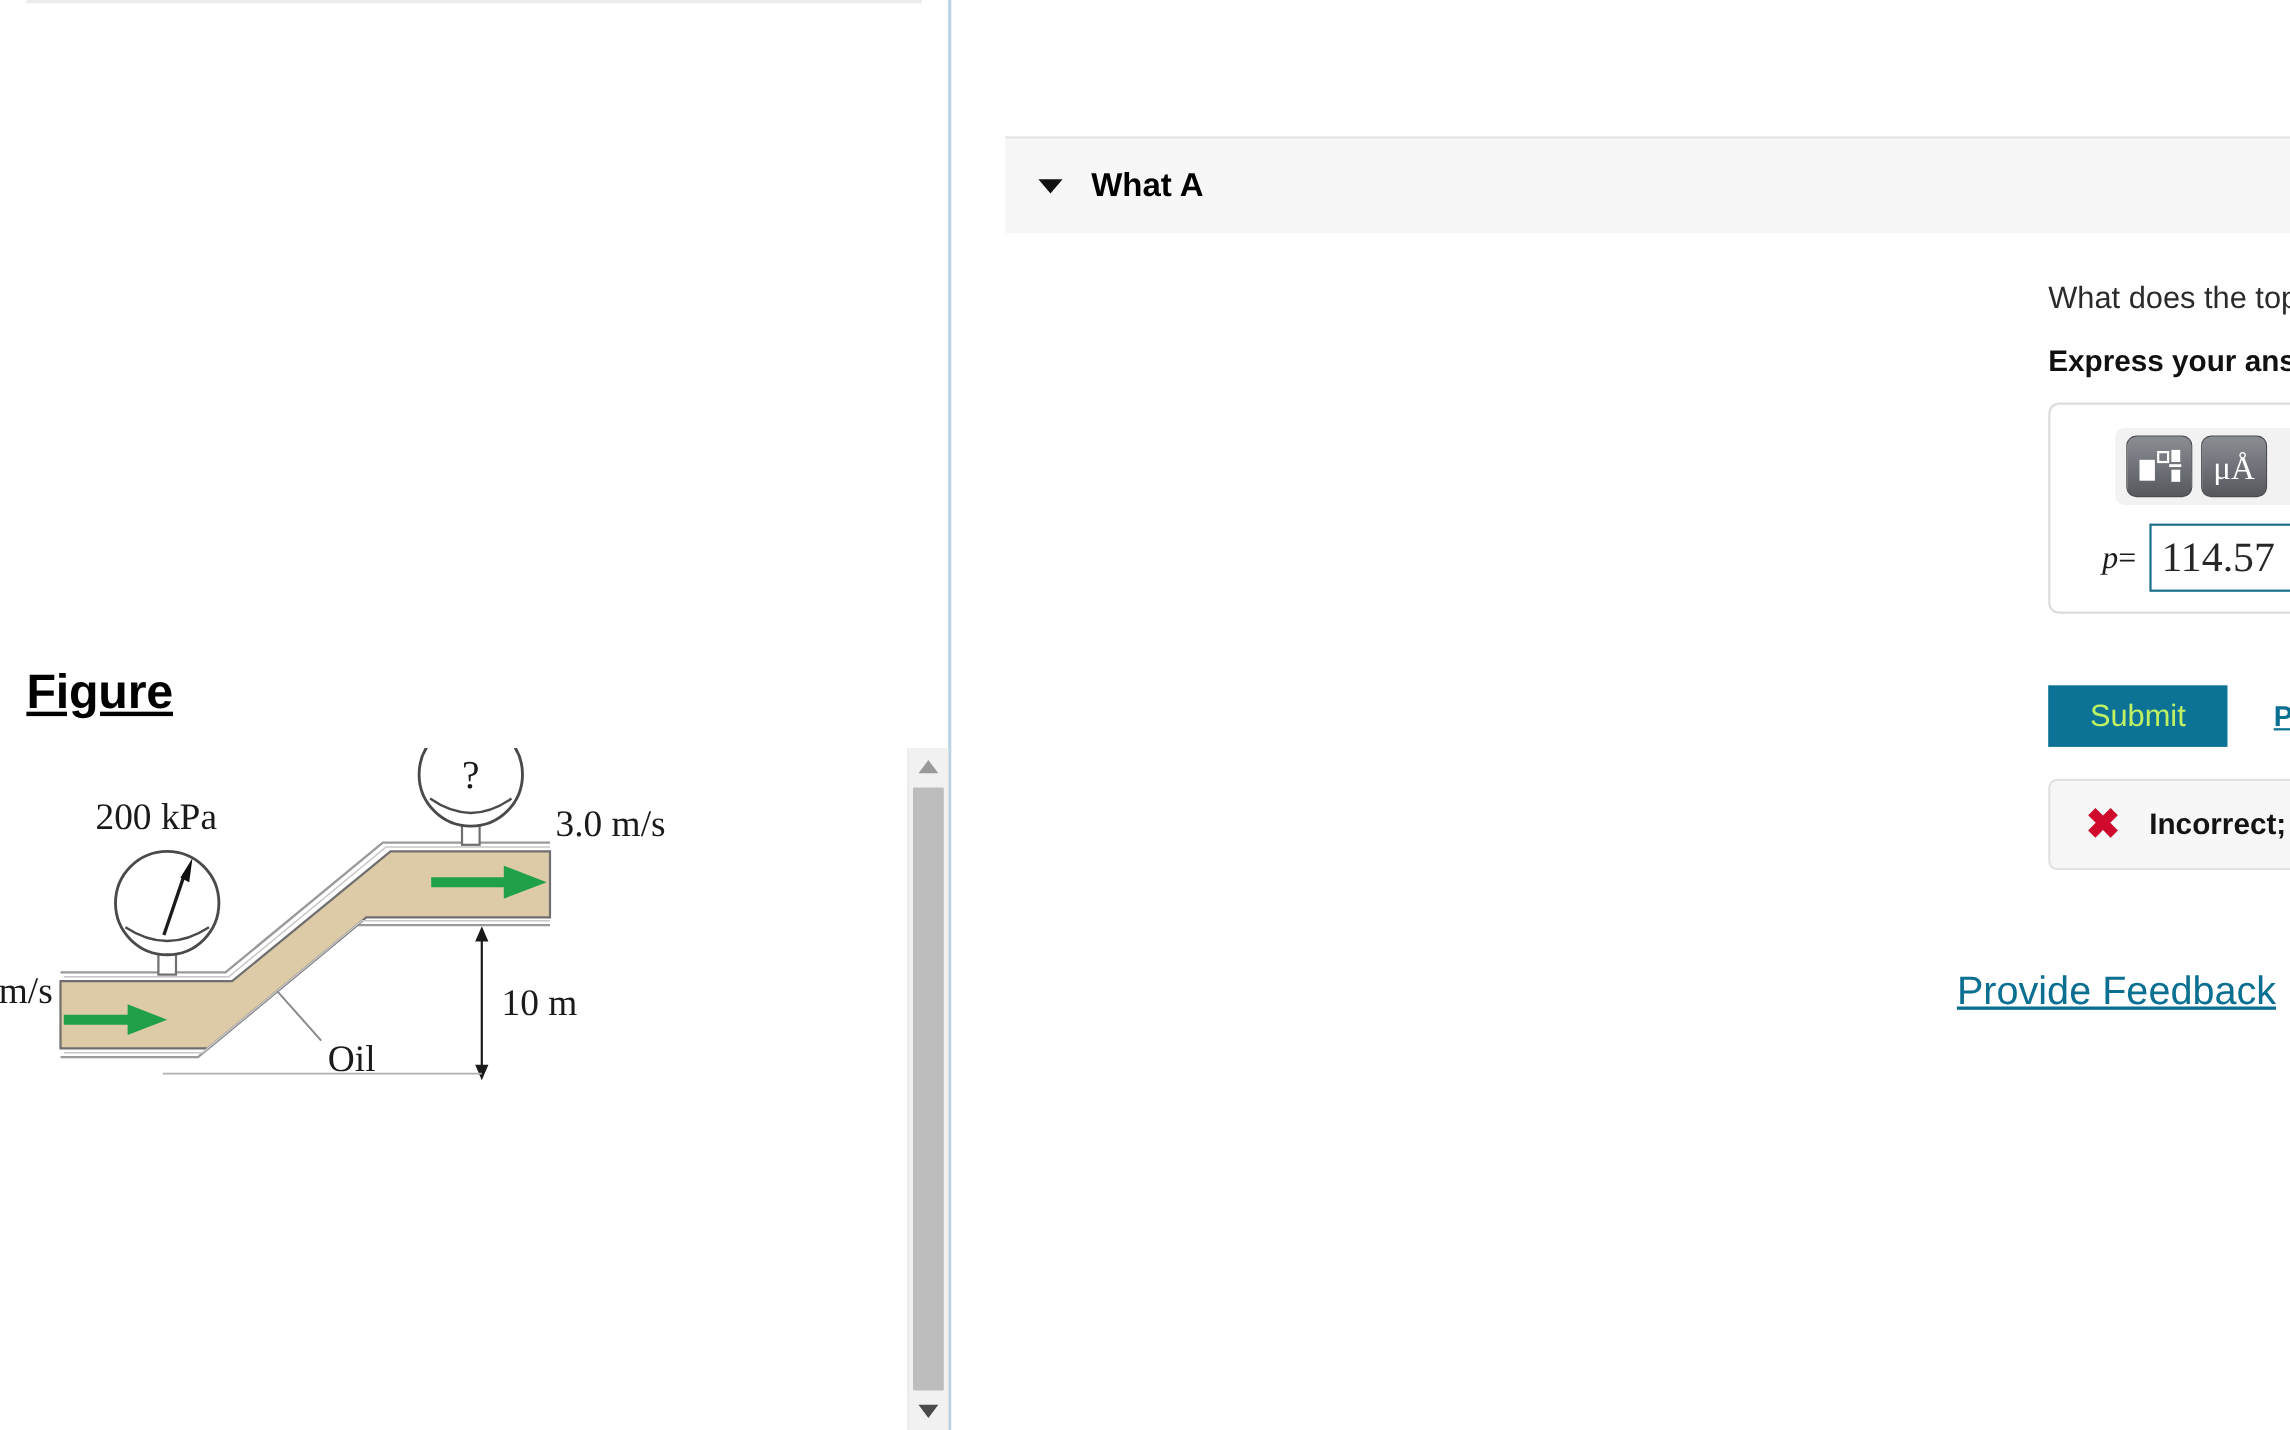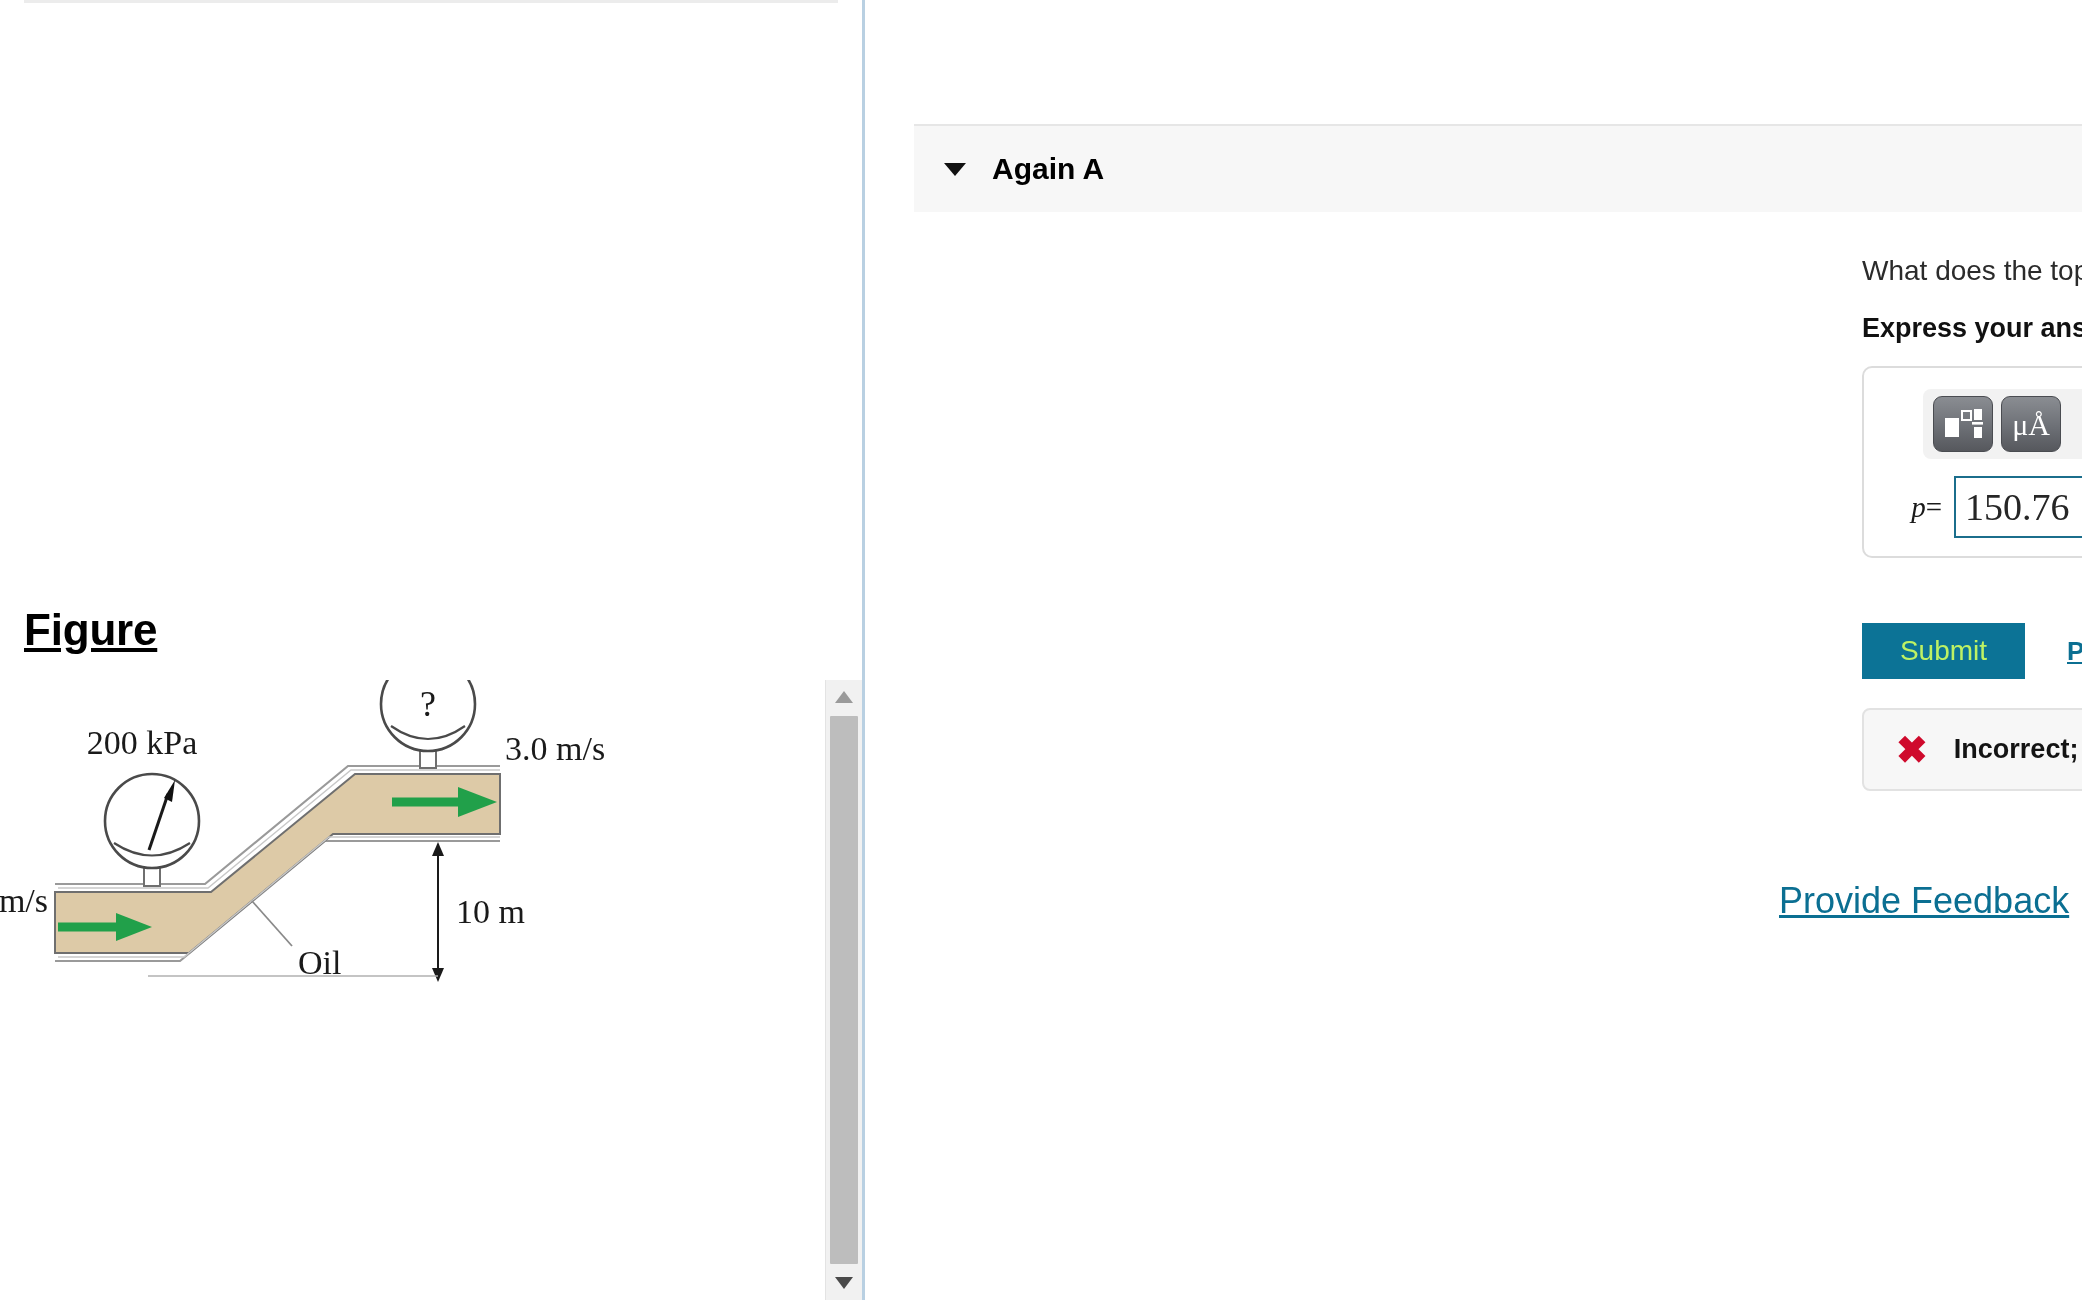--- a/index.html
+++ b/index.html
@@ -443,21 +443,21 @@
         </div>
       </div>
 
     </div>
   </div>
 
   <div id="problem-panel">
 
     <div id="part-header">
       <div id="part-toggle-icon"></div>
-      <div id="part-title">Again A</div>
+      <div id="part-title">What A</div>
     </div>
 
     <div id="question-text">
       <span>What does the top pressure gauge read? (</span>
     </div>
 
     <div id="answer-instruction">Express your answer to two significant figures and include the appropriate units.</div>
 
     <div id="answer-box">
 
@@ -483,21 +483,21 @@
           
         </div>
 
       </div>
 
       <div id="answer-row">
         <div id="answer-var-label">
           <span>p</span><span class="eq">=</span>
         </div>
         <div class="answer-field" id="answer-value-field">
-          <span>150.76</span>
+          <span>114.57</span>
         </div>
 
       </div>
     </div>
 
     <div id="submit-row">
       <div id="submit-button">Submit</div>
       <div class="action-link" id="previous-answers-link">Previous Answers</div>
 
     </div>

